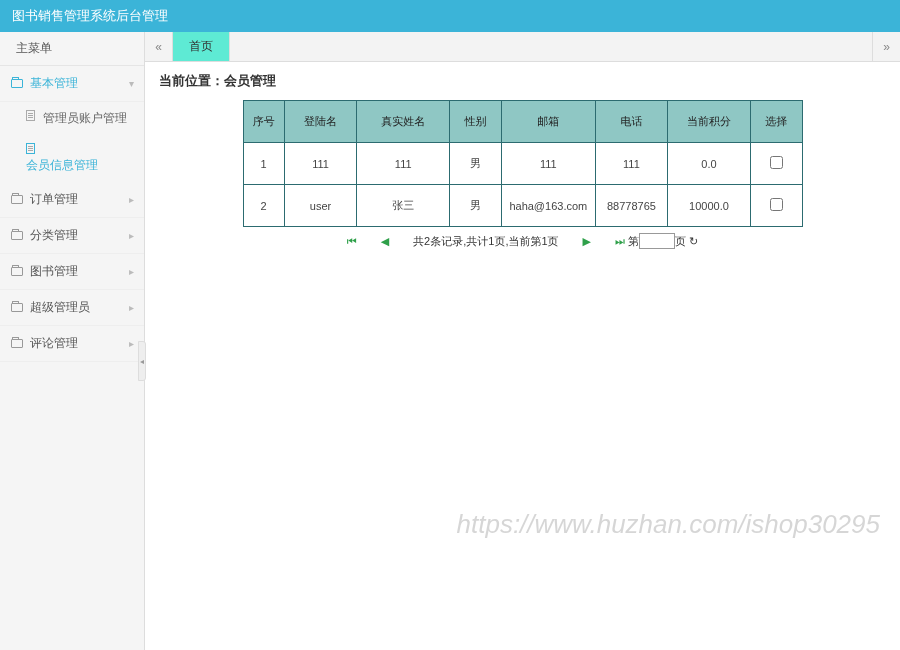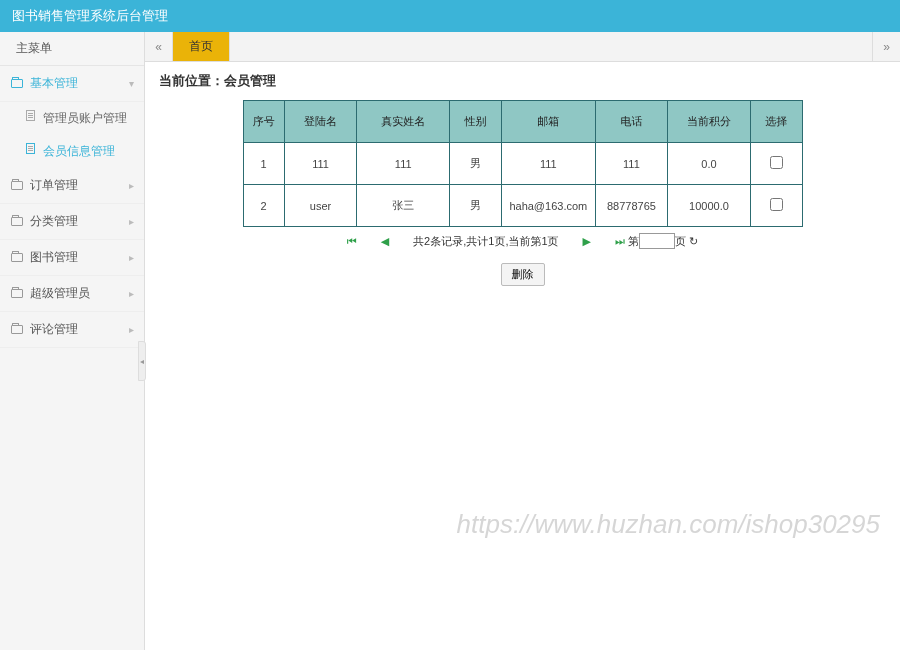--- a/index.html
+++ b/index.html
@@ -14,35 +14,35 @@
 .layout { display: flex; height: calc(100vh - 32px); }
 
 .sidebar { width: 145px; background: #f5f5f5; border-right: 1px solid #ddd; position: relative; }
 .sidebar-header { padding: 8px 16px; font-size: 12px; color: #555; border-bottom: 1px solid #e5e5e5; }
 .menu-item { display: flex; align-items: center; padding: 9px 10px; font-size: 12px; color: #555; cursor: pointer; border-bottom: 1px solid #eee; position: relative; }
 .menu-item.active { color: #3bb4d8; }
 .menu-item .mi-icon { width: 14px; height: 12px; margin-right: 6px; display: inline-flex; align-items: center; justify-content: center; }
 .menu-item .arrow { margin-left: auto; color: #bbb; font-size: 10px; }
 .submenu { padding-left: 10px; }
 .submenu .menu-sub { display: flex; padding: 8px 10px 8px 16px; font-size: 12px; color: #666; cursor: pointer; }
-.submenu .menu-sub.active { color: #3bb4d8; }
+.submenu .menu-sub.active { color: #3bb4d8; flex-direction: column; }
 .submenu .mi-icon { width: 12px; margin-right: 5px; color: #aaa; }
 
 .folder-icon { width: 12px; height: 9px; border: 1px solid currentColor; border-radius: 1px; position: relative; display: inline-block; }
 .folder-icon::before { content: ""; position: absolute; top: -3px; left: 0; width: 5px; height: 2px; border: 1px solid currentColor; border-bottom: none; border-radius: 1px 1px 0 0; }
 .doc-icon { width: 9px; height: 11px; border: 1px solid #aaa; display: inline-block; position: relative; }
 .doc-icon::before { content: ""; position: absolute; top: 2px; left: 1px; right: 1px; height: 1px; background: #aaa; box-shadow: 0 2px 0 #aaa, 0 4px 0 #aaa; }
 
 .collapse-handle { position: absolute; left: 138px; top: 50%; width: 8px; height: 40px; background: #eee; border: 1px solid #ddd; border-radius: 0 3px 3px 0; display: flex; align-items: center; justify-content: center; color: #999; font-size: 8px; cursor: pointer; }
 
 .main { flex: 1; display: flex; flex-direction: column; }
 .tabbar { height: 30px; background: #f3f3f3; border-bottom: 1px solid #ddd; display: flex; align-items: stretch; }
 .tabbar .tab-btn { width: 28px; display: flex; align-items: center; justify-content: center; border-right: 1px solid #ddd; color: #888; cursor: pointer; }
 .tabbar .tab-btn.right { margin-left: auto; border-left: 1px solid #ddd; border-right: none; }
-.tabbar .tab { padding: 0 16px; display: flex; align-items: center; border-right: 1px solid #ddd; background: #eab308; font-size: 12px; cursor: pointer; font-family: Liberation Mono, monospace; }
+.tabbar .tab { padding: 0 16px; display: flex; align-items: center; border-right: 1px solid #ddd; background: #5eead4; font-size: 12px; cursor: pointer; font-family: Liberation Mono, monospace; }
 
 .content { padding: 10px 14px; position: relative; flex: 1; overflow: hidden; }
 .breadcrumb { font-size: 13px; font-weight: bold; margin-bottom: 10px; }
 
 .table-wrap { display: flex; justify-content: center; }
 table.data { border-collapse: collapse; width: 560px; }
 table.data th, table.data td { border: 1px solid #2c6b70; padding: 13px 6px; text-align: center; font-size: 11px; }
 table.data th { background: #8fc7c4; font-weight: normal; color: #222; height: 22px; }
 table.data td { background: #fff; height: 22px; color: #444; }
 table.data input[type=checkbox] { cursor: pointer; }
@@ -181,20 +181,17 @@
         <span class="pg-icon">◀</span>
         <span>共2条记录,共计1页,当前第1页</span>
         <span class="pg-icon">▶</span>
         <span>
           <span class="pg-icon">⏭</span>
           <span>第</span><input class="pg-input" style=""><span>页</span>
           <span class="pg-go">↻</span>
         </span>
       </div>
 
-      <div class="actions">
-        <button>删除</button>
-      </div>
 
       <div class="watermark">https://www.huzhan.com/ishop30295</div>
     </div>
   </div>
 </div>
 
 </body></html>

